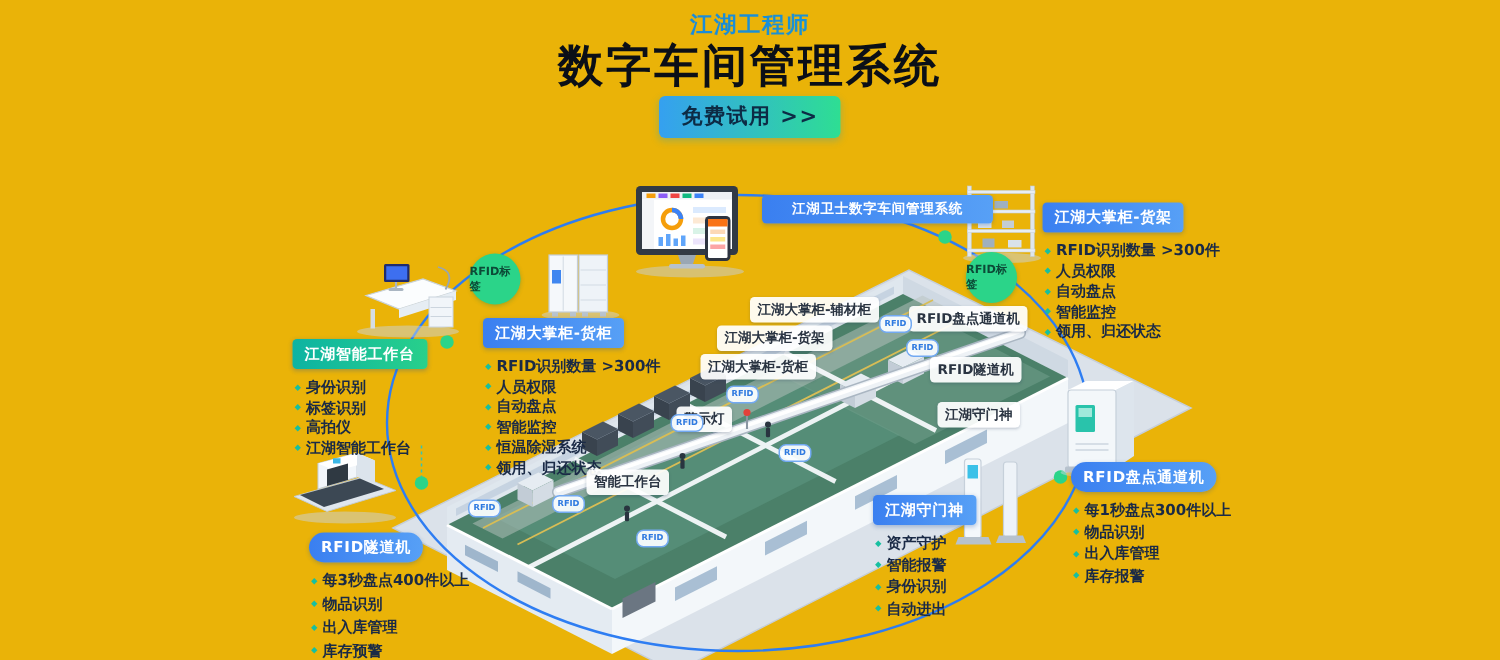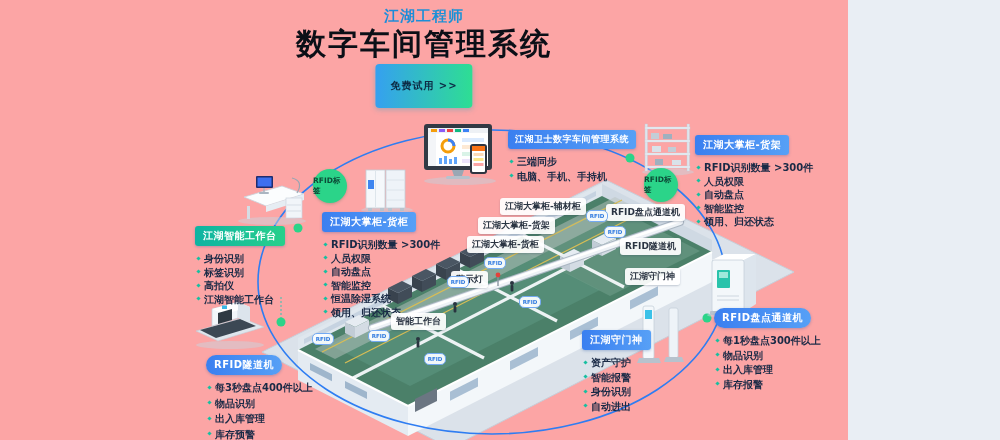--- a/index.html
+++ b/index.html
@@ -1,36 +1,36 @@
 <!DOCTYPE html>
 <html><head>
 <meta charset="utf-8">
 <style>
   html,body{margin:0;padding:0;}
   body{background:#e9eef4;font-family:"DejaVu Sans","Liberation Sans",sans-serif;}
-  .stage{position:relative;width:848px;height:440px;background:#fca5a5;overflow:hidden;}
+  .stage{position:relative;width:1000px;height:440px;background:#eab308;overflow:hidden;}
 
   
   .brand{position:absolute;top:7px;left:0;width:100%;text-align:center;font-size:15px;font-weight:700;
          letter-spacing:1px;background:linear-gradient(90deg,#2465ef,#10b8c0);
          -webkit-background-clip:text;background-clip:text;color:transparent;}
   .title{position:absolute;top:24px;left:0;width:100%;text-align:center;font-size:30px;font-weight:700;
          color:#0b0f17;letter-spacing:2px;}
-  .cta{position:absolute;top:64px;left:50%;transform:translateX(-50%);padding:15px 15px;border:none;
-       border-radius:4px;background:linear-gradient(90deg,#35a0f0,#2ede93);font-size:10px;font-weight:700;
+  .cta{position:absolute;top:64px;left:50%;transform:translateX(-50%);padding:5px 15px;border:none;
+       border-radius:4px;background:linear-gradient(90deg,#35a0f0,#2ede93);font-size:14px;font-weight:700;
        color:#0d2b45;cursor:pointer;font-family:inherit;letter-spacing:1px;box-shadow:0 2px 5px rgba(46,160,190,.35);}
 
   
   .callout{position:absolute;}
   .badge{display:inline-block;padding:3px 8px;border-radius:3px;font-size:10px;font-weight:700;color:#fff;
          white-space:nowrap;box-shadow:0 1px 3px rgba(30,80,160,.3);letter-spacing:.5px;}
   .badge.blue{background:linear-gradient(90deg,#3a7ff0,#57a0f6);}
   .badge.teal{background:linear-gradient(90deg,#0db3a2,#28d08b);}
   .badge.pill{border-radius:10px;}
-  .badge.small{font-size:9px;padding:3px 7px;}
+  .badge.small{font-size:9px;padding:3px 20px;}
   .callout ul{list-style:none;margin:7px 0 0;padding:0 0 0 2px;}
   .callout li{display:flex;align-items:flex-start;gap:4px;font-size:10px;font-weight:600;color:#1a2a46;
               line-height:11px;margin-bottom:2.5px;white-space:nowrap;}
   .b-dot{width:3px;height:3px;background:#17bfa0;transform:rotate(45deg);margin-top:3.5px;flex:none;}
   .sp15 li{margin-bottom:4.5px;} .sp14 li{margin-bottom:3.5px;}
 
   
   .flabel{position:absolute;background:rgba(255,255,255,.93);color:#2a3442;font-size:9px;font-weight:600;
           padding:2px 5px;border-radius:3px;white-space:nowrap;box-shadow:0 1px 2px rgba(40,60,90,.25);}
 
@@ -343,30 +343,20 @@
         </li>
         <li>
           <span class="b-dot"></span>
           <span>领用、归还状态</span>
         </li>
       </ul>
   </div>
 
   <div class="callout sp14" style="left:508px;top:127px;">
     <span class="badge blue small">江湖卫士数字车间管理系统</span>
-    <ul>
-        <li>
-          <span class="b-dot"></span>
-          <span>三端同步</span>
-        </li>
-        <li>
-          <span class="b-dot"></span>
-          <span>电脑、手机、手持机</span>
-        </li>
-      </ul>
   </div>
 
   <div class="callout" style="left:695px;top:133px;">
     <span class="badge blue">江湖大掌柜-货架</span>
     <ul>
         <li>
           <span class="b-dot"></span>
           <span>RFID识别数量 &gt;300件</span>
         </li>
         <li>

